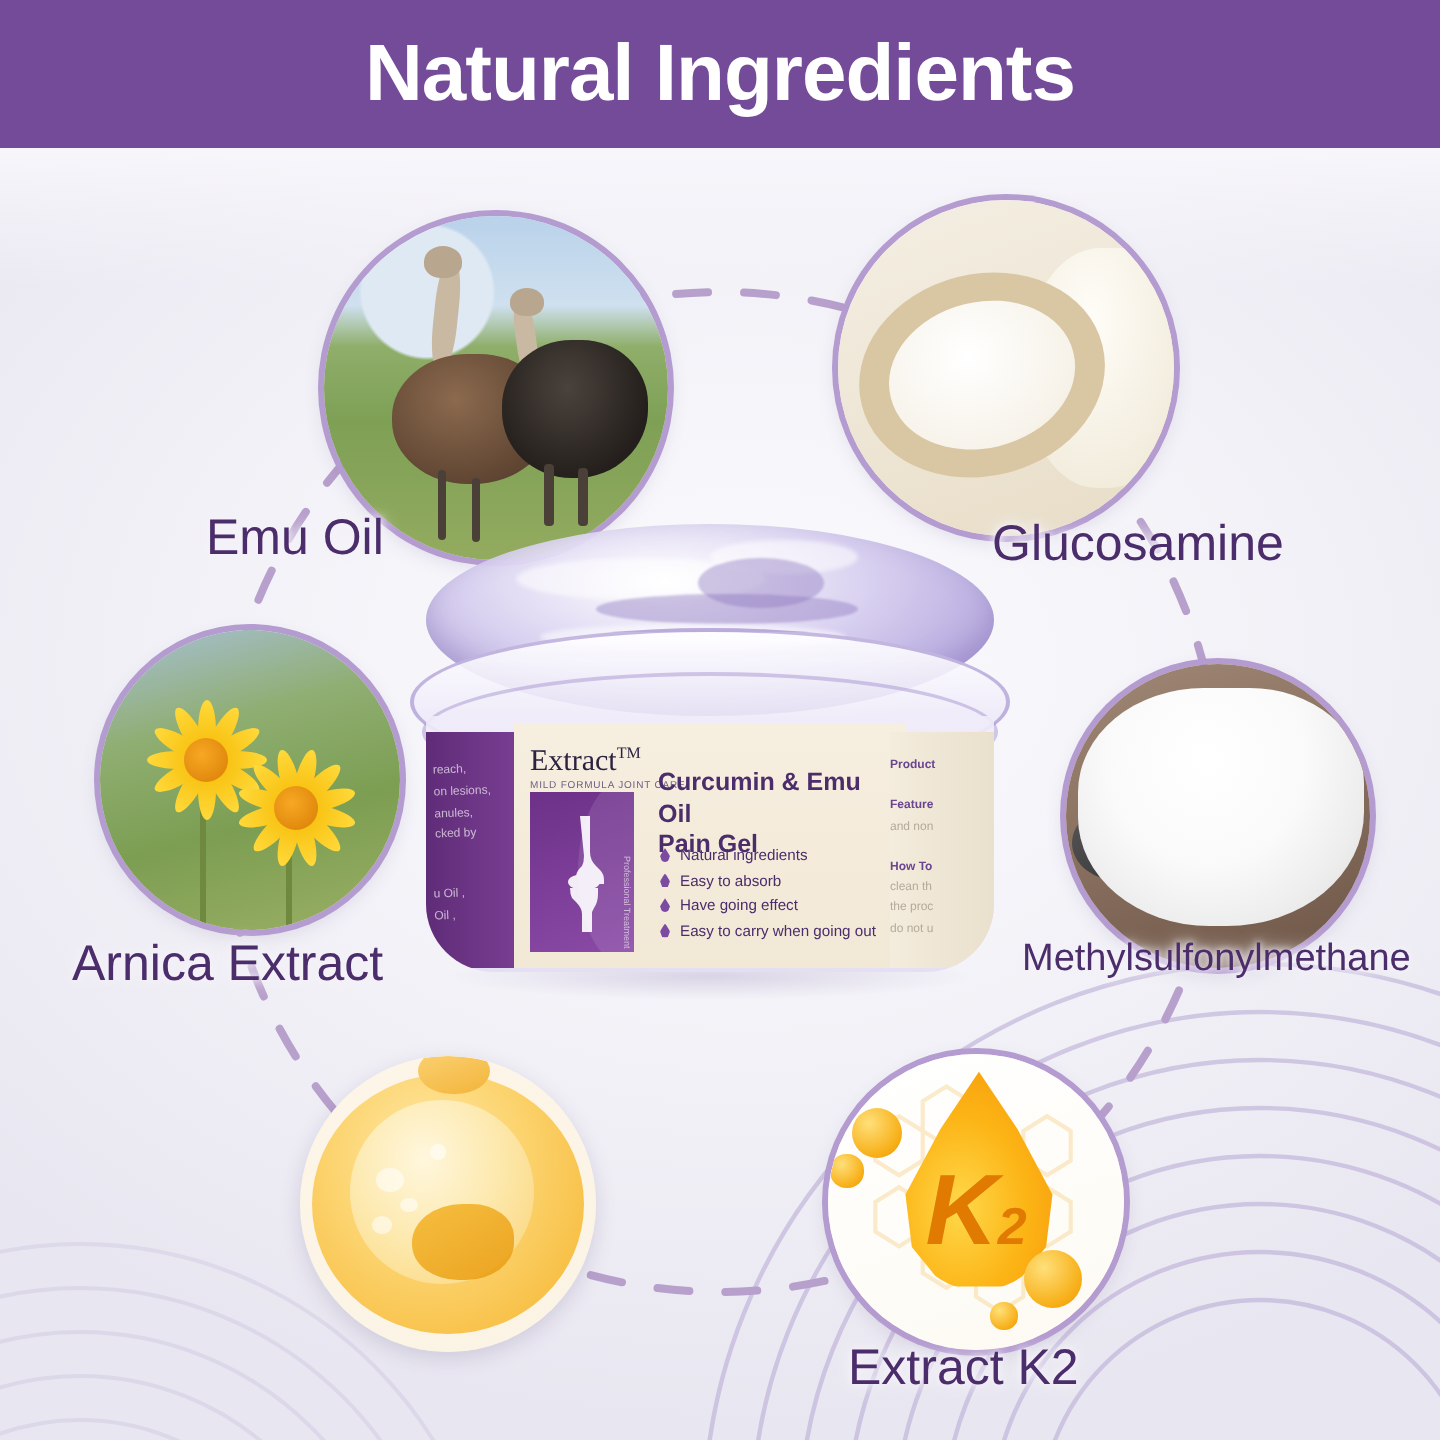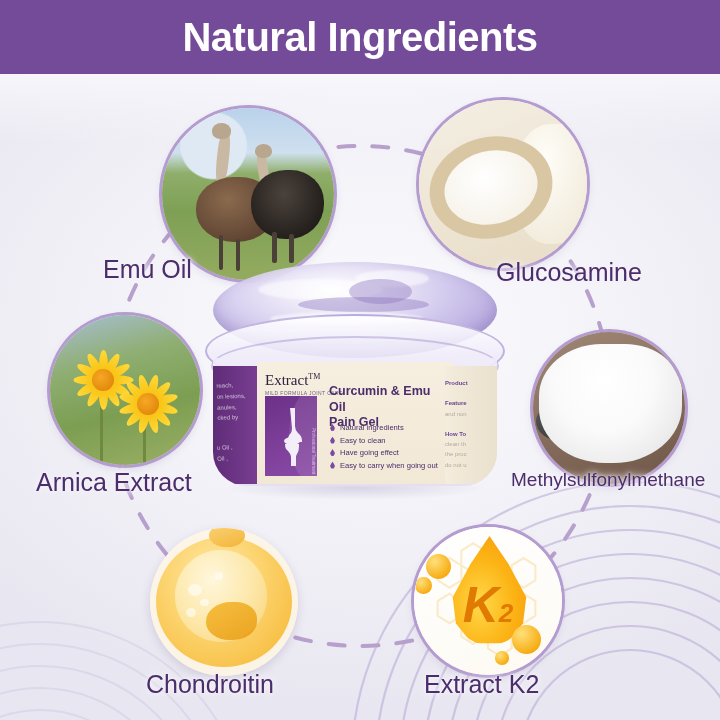--- a/index.html
+++ b/index.html
@@ -362,21 +362,20 @@
       <div class="gel-outer"></div>
       <div class="gel-nub"></div>
       <div class="gel-inner"></div>
       <div class="gel-amber"></div>
       <div class="gel-blob" style="left:26%;top:38%;width:9%;height:8%;"></div>
       <div class="gel-blob" style="left:34%;top:48%;width:6%;height:5%;"></div>
       <div class="gel-blob" style="left:24%;top:54%;width:7%;height:6%;"></div>
       <div class="gel-blob" style="left:44%;top:30%;width:5%;height:5%;"></div>
     </div>
   </div>
-  <div class="ing-label" style="left:146px;top:670px;">Chondroitin</div>
 
   <div class="bubble ring k2" style="left:414px;top:527px;width:148px;height:148px;">
     <div class="bub-img">
       <svg class="honey" viewBox="0 0 100 100">
         <g fill="none" stroke="#f6d79a" stroke-width="1.4">
           <polygon points="16,26 24,21 32,26 32,36 24,41 16,36"></polygon>
           <polygon points="32,16 40,11 48,16 48,26 40,31 32,26"></polygon>
           <polygon points="66,26 74,21 82,26 82,36 74,41 66,36"></polygon>
           <polygon points="16,50 24,45 32,50 32,60 24,65 16,60"></polygon>
           <polygon points="66,50 74,45 82,50 82,60 74,65 66,60"></polygon>
@@ -437,21 +436,21 @@
           </svg>
           <div class="logo-side">Professional Treatment</div>
         </div>
 
         <div class="prod-title">
           <span>Curcumin &amp; Emu Oil</span><br><span>Pain Gel</span>
         </div>
 
         <div class="bullets">
           <div class="bullet">Natural ingredients</div>
-          <div class="bullet">Easy to clean</div>
+          <div class="bullet">Easy to absorb</div>
           <div class="bullet">Have going effect</div>
           <div class="bullet">Easy to carry when going out</div>
         </div>
       </div>
 
       <div class="panel-right">
         <div class="panel-right-txt">
           <b>Product</b><br><br>
           <b>Feature</b><br>
           <span class="sub">and non</span><br><br>

